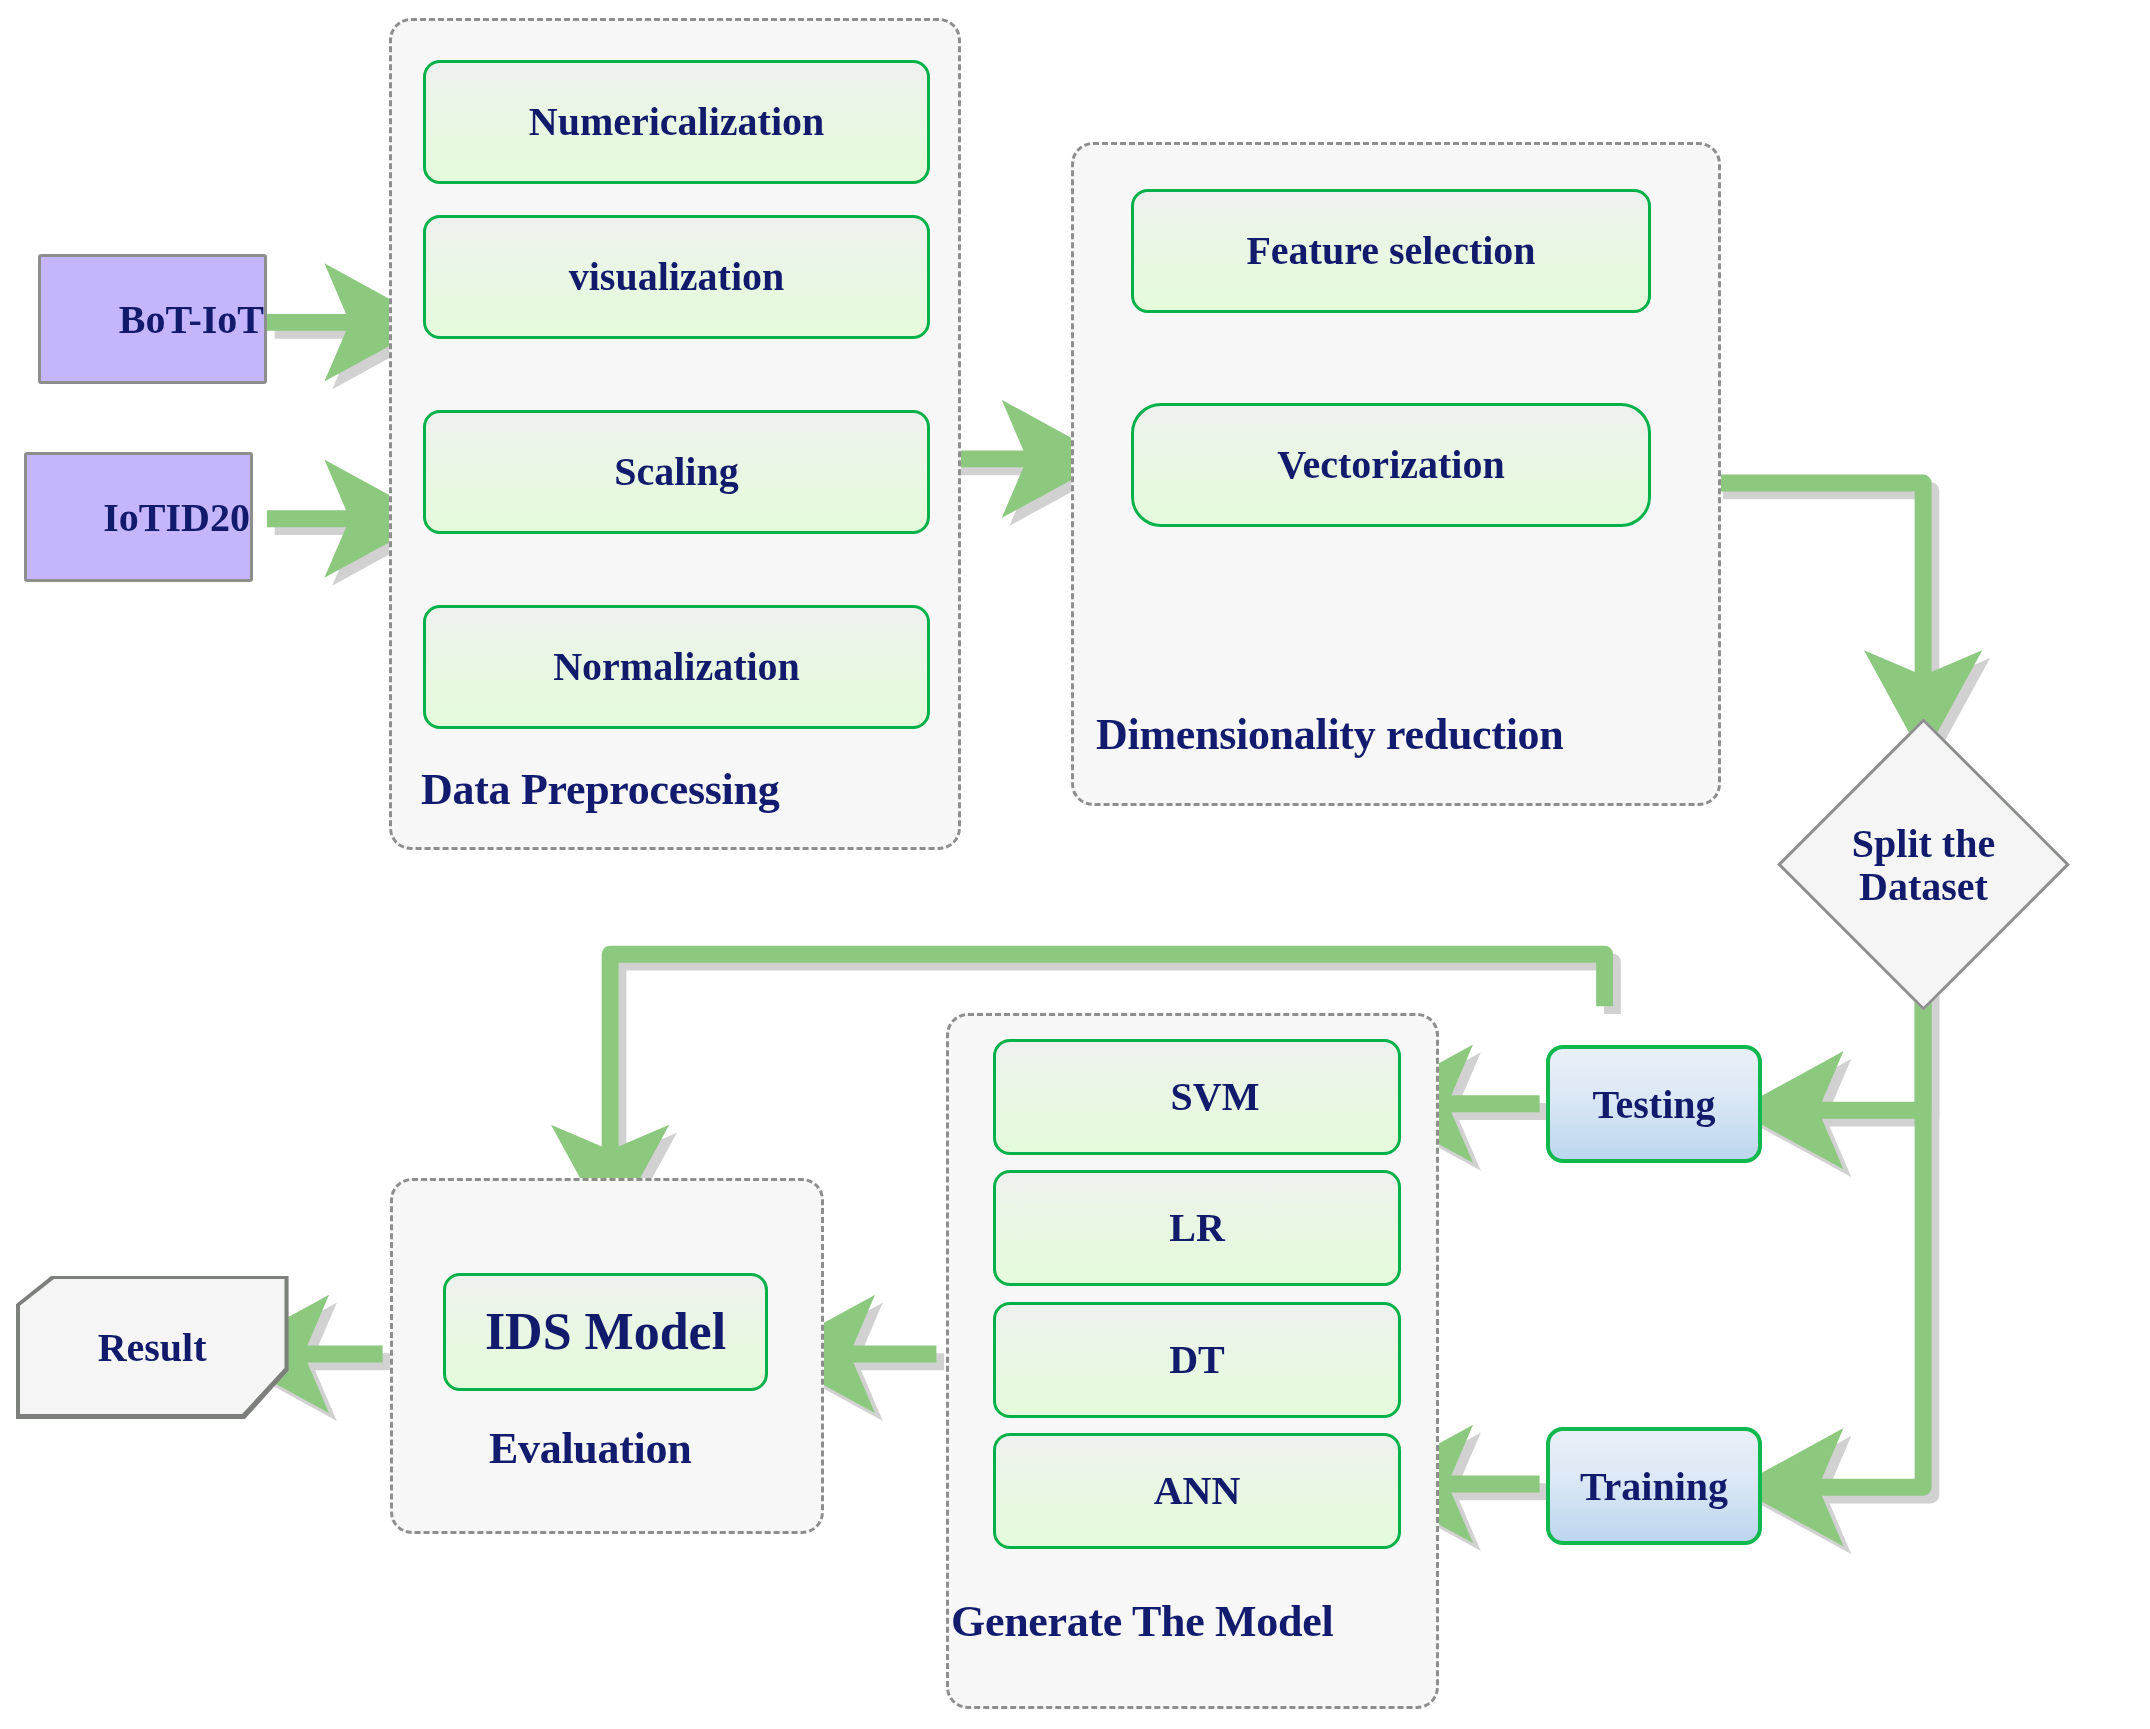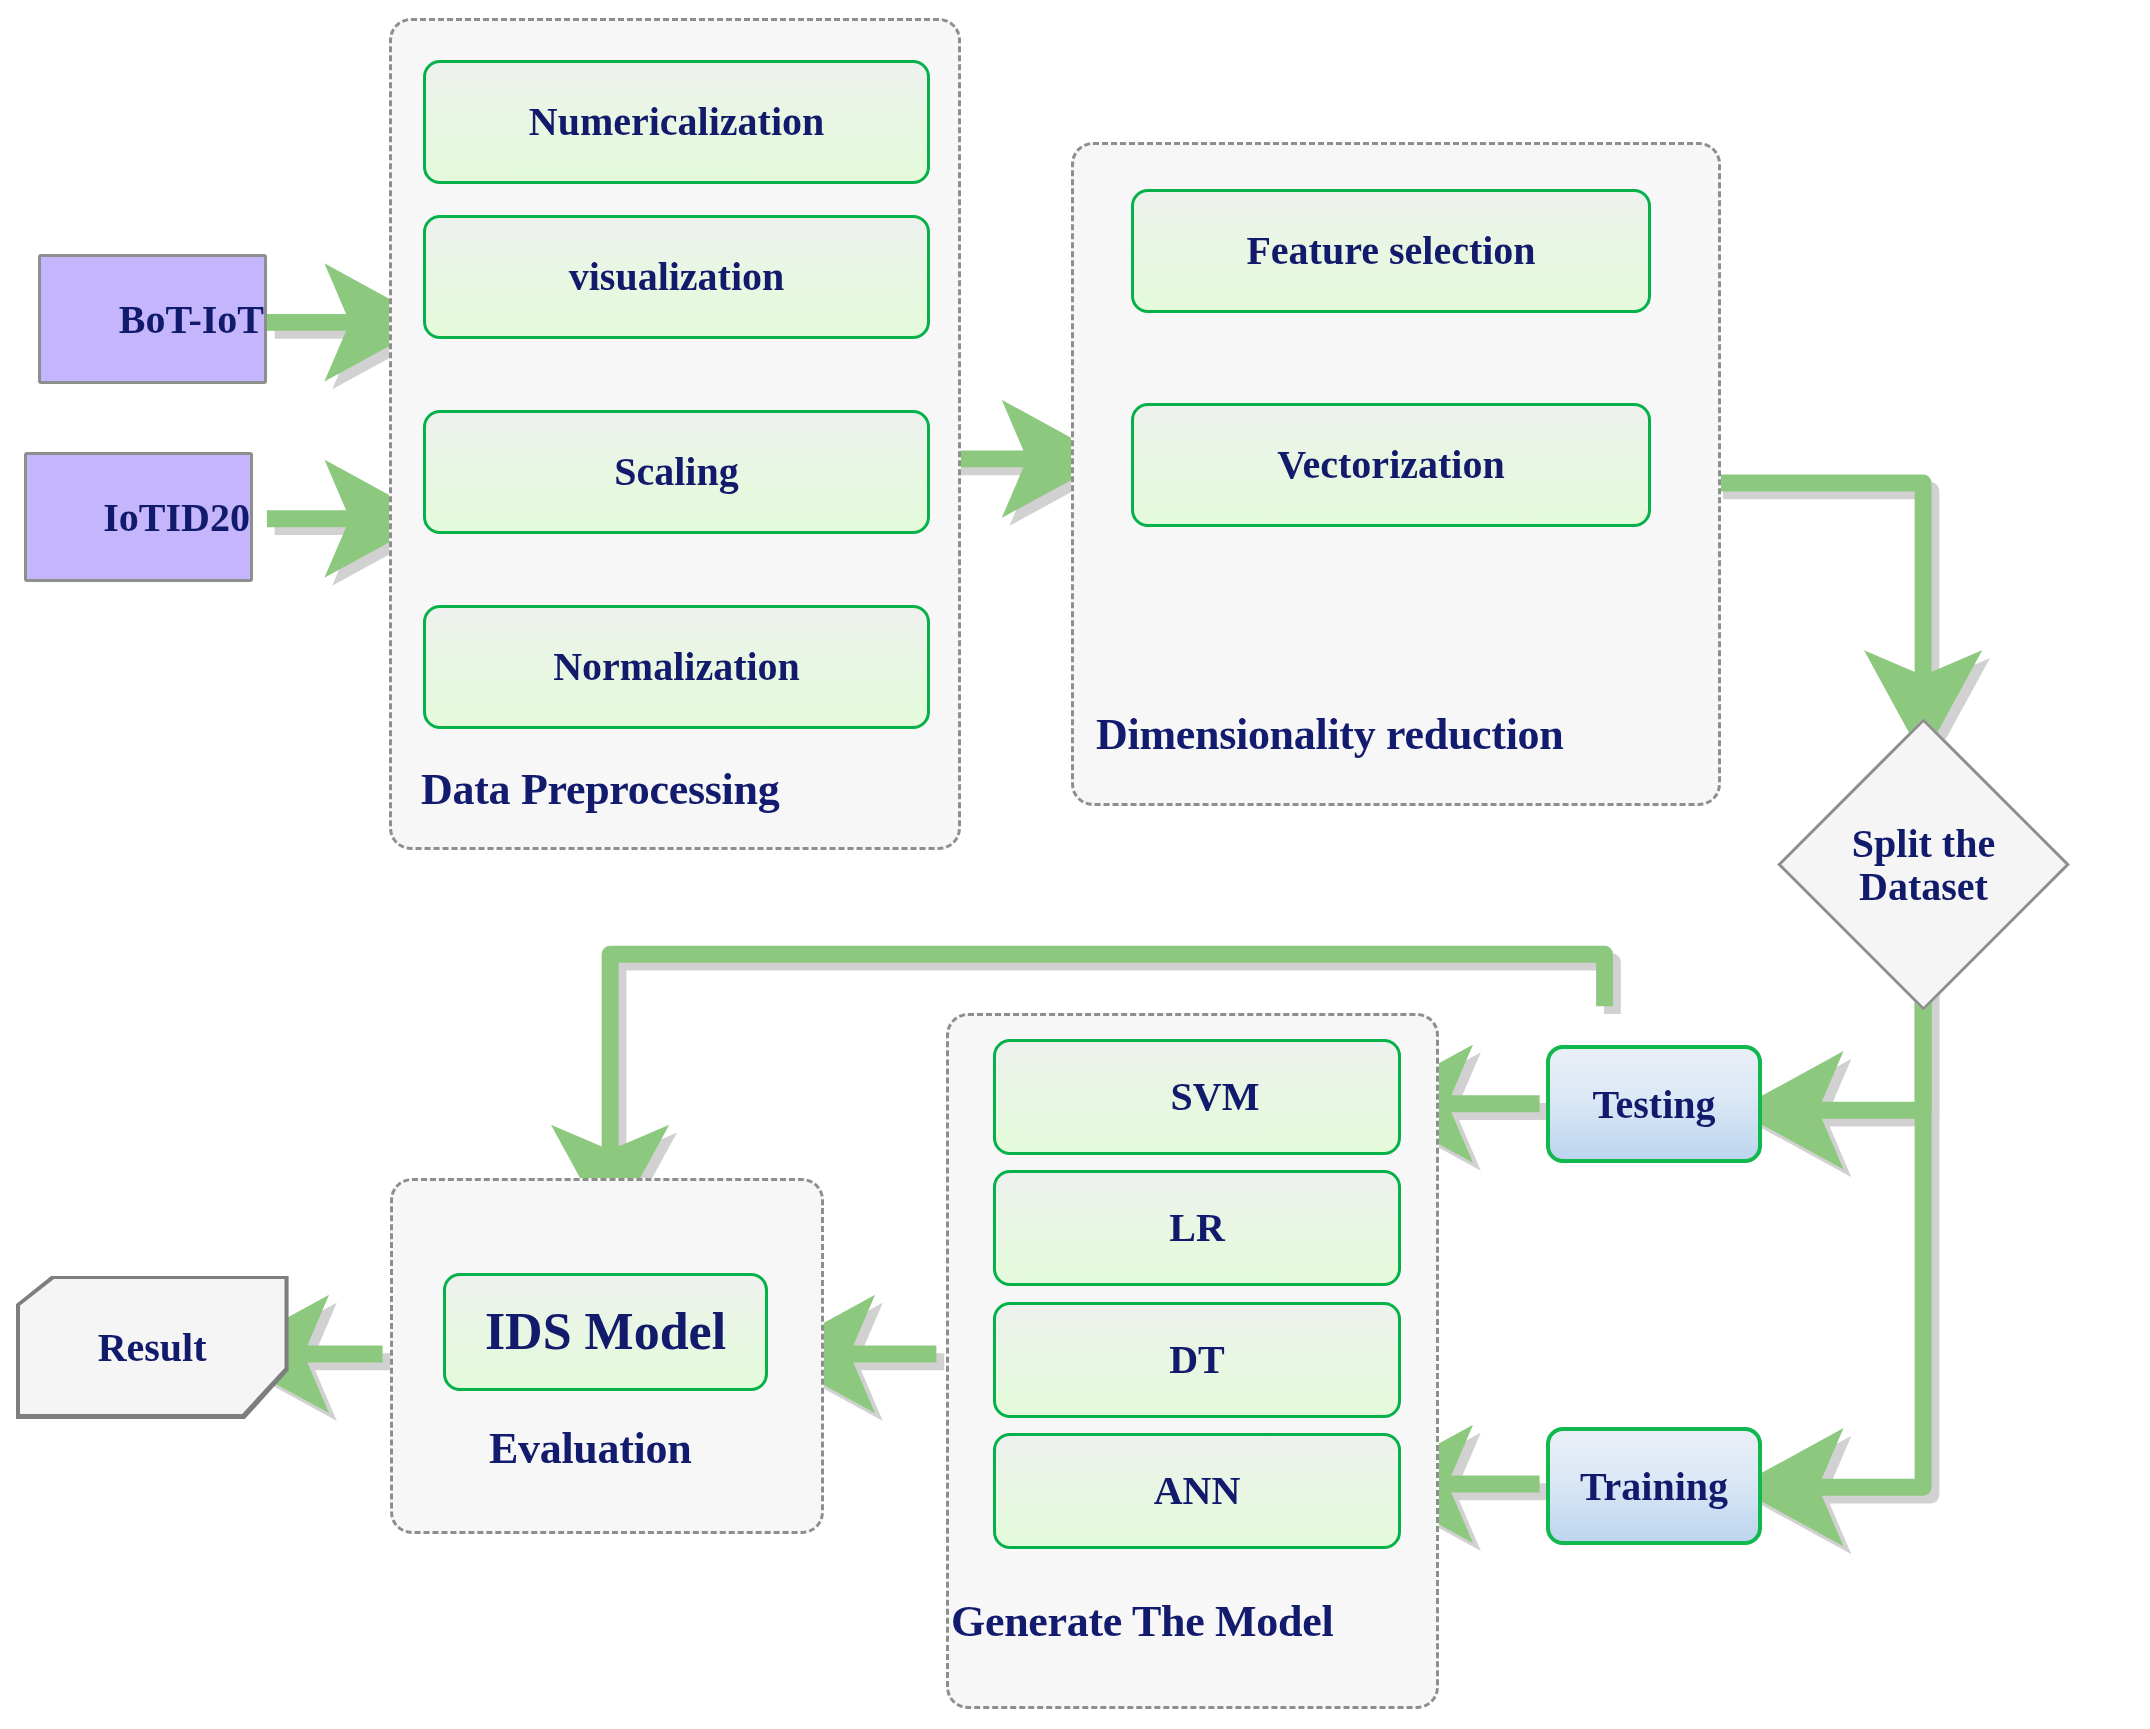--- a/index.html
+++ b/index.html
@@ -179,21 +179,21 @@
   </div>
 
   <div class="group-label" style="left:421px;top:764px;font-size:44px;">Data Preprocessing</div>
 
   <div class="group" style="left:1071px;top:142px;width:650px;height:664px;"></div>
 
   <div class="gbox" style="left:1131px;top:189px;width:520px;height:124px;font-size:40px;">
     <span>Feature selection</span>
   </div>
 
-  <div class="gbox" style="left:1131px;top:403px;width:520px;height:124px;font-size:40px;">
+  <div class="gbox" style="left:1131px;top:403px;width:520px;height:124px;font-size:40px;border-radius:30px;">
     <span>Vectorization</span>
   </div>
 
   <div class="group-label" style="left:1096px;top:709px;font-size:44px;">Dimensionality reduction</div>
 
   <div class="diamond" style="left:1820px;top:761px;width:207px;height:207px;"></div>
   <div class="diamond-label" style="left:1804px;top:774px;width:239px;height:182px;font-size:40px;">Split the
 Dataset</div>
 
   <div class="bbox" style="left:1546px;top:1045px;width:216px;height:118px;font-size:40px;">

